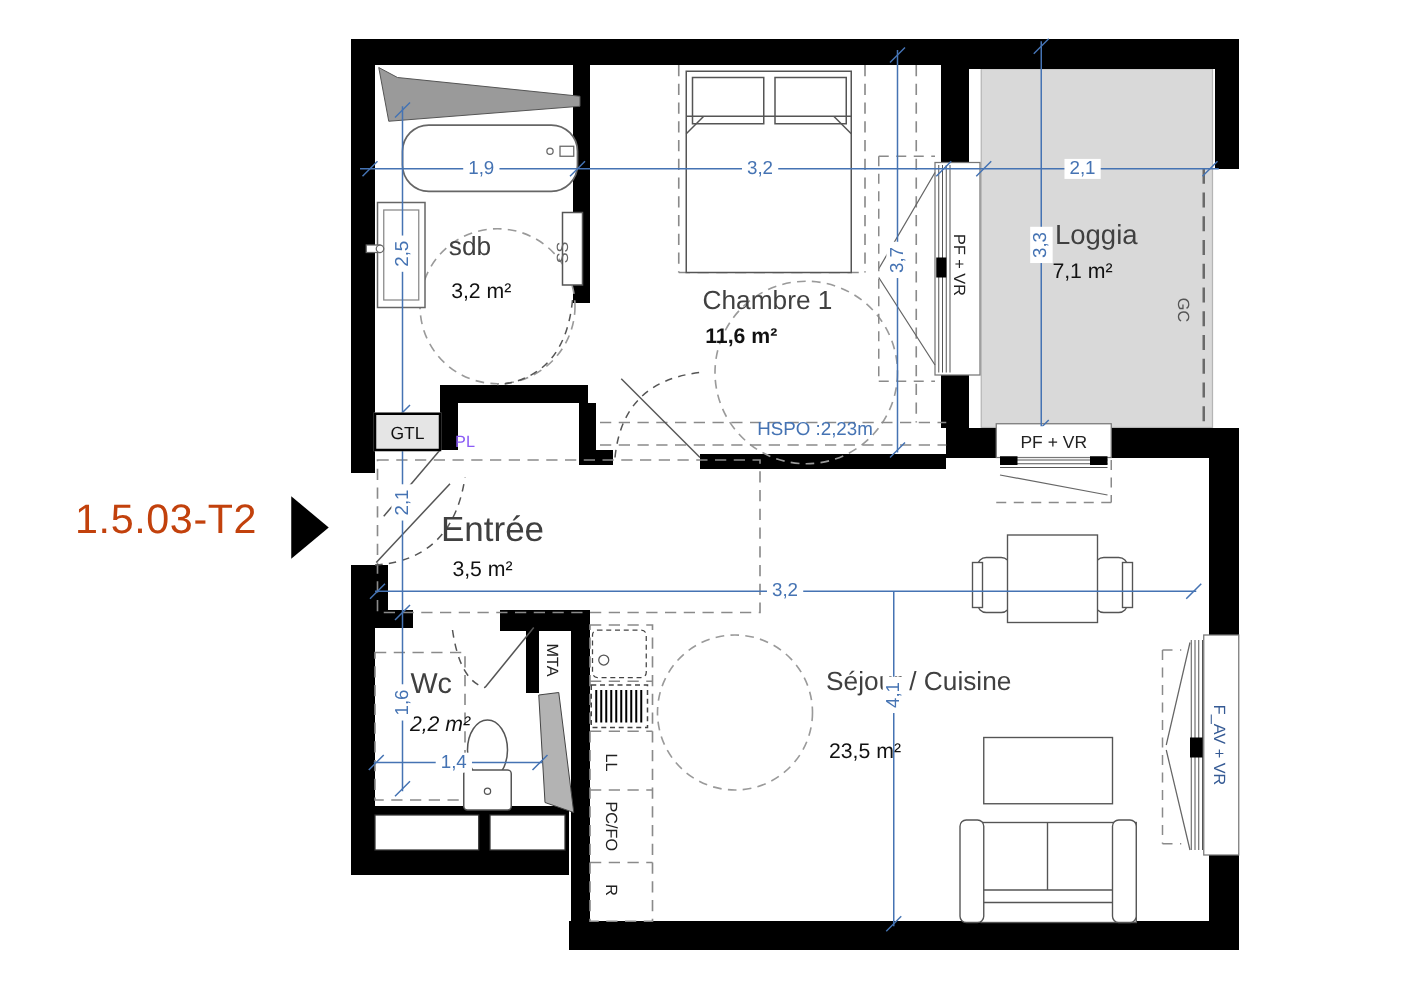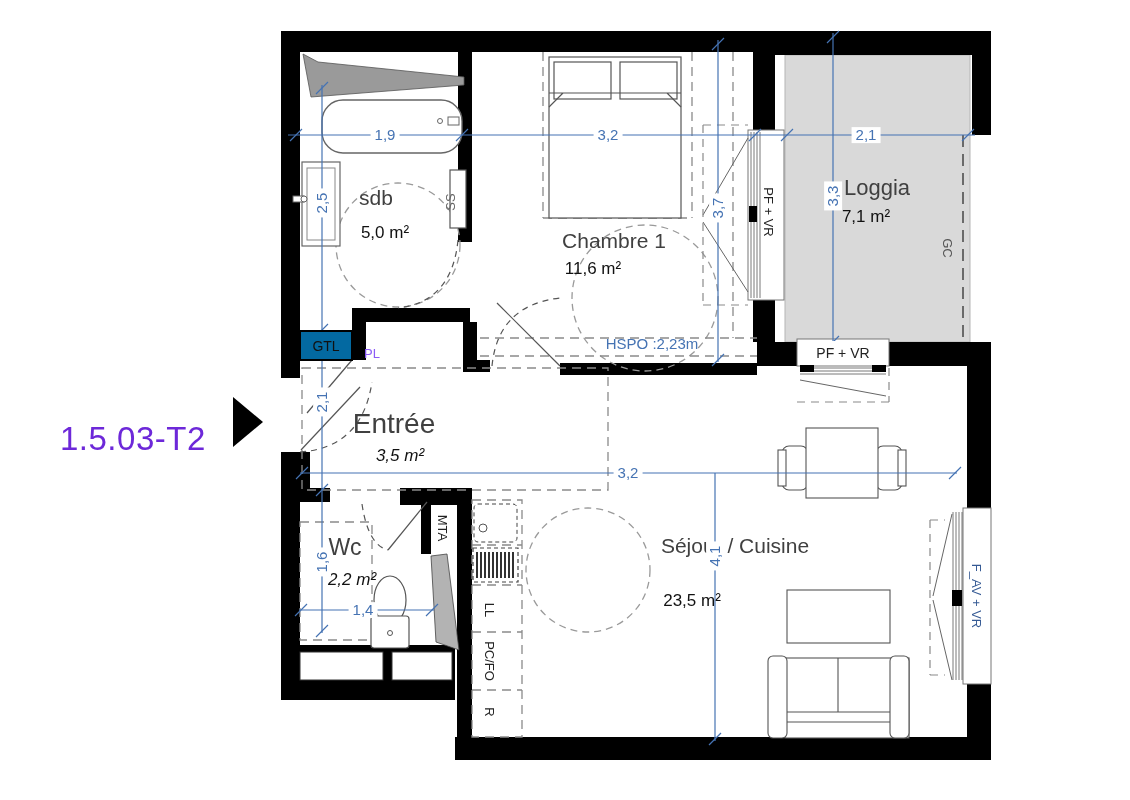--- a/index.html
+++ b/index.html
@@ -8,24 +8,24 @@
   svg{position:absolute;left:0;top:0;}
   .lbl{position:absolute;transform:translate(-50%,-50%);white-space:nowrap;color:#1a1a1a;}
   .room-name{font-size:21px;color:#404040;}
   .room-area{font-size:17px;color:#111;}
   .dim{font-size:15px;color:#4573b3;background:#fff;padding:0 4px;line-height:1.05;}
   .dimv{transform:translate(-50%,-50%) rotate(-90deg);padding:1px 4px;}
   .ann{font-size:13px;color:#222;background:transparent;}
   .annv{transform:translate(-50%,-50%) rotate(90deg);}
   .annccw{transform:translate(-50%,-50%) rotate(-90deg);color:#666;}
   .gtl-box{position:absolute;left:299px;top:330px;width:50px;height:27px;border:2px solid #000;
-           background:#0369a1;display:flex;align-items:center;justify-content:center;font-size:14px;color:#111;}
+           background:#e5e5e5;display:flex;align-items:center;justify-content:center;font-size:14px;color:#111;}
   .win-lbl-h{position:absolute;left:798px;top:341px;width:90px;height:24px;background:#fff;
              display:flex;align-items:center;justify-content:center;font-size:14px;color:#222;}
-  .unit-title{position:absolute;left:60px;top:396px;font-size:33px;color:#6d28d9;letter-spacing:0.5px;margin-top:24px;}
+  .unit-title{position:absolute;left:60px;top:396px;font-size:33px;color:#c2410c;letter-spacing:0.5px;}
   .unit-arrow{position:absolute;left:233px;top:397px;width:0;height:0;
               border-top:25px solid transparent;border-bottom:25px solid transparent;border-left:30px solid #000;}
 </style>
 </head>
 <body>
 
 <div class="canvas">
 
 <svg width="1130" height="800" viewBox="0 0 1130 800">
 
@@ -180,30 +180,30 @@
     <path d="M300,473 H957"></path>
     <path d="M296,479 L308,467 M949,479 L961,467"></path>
     <path d="M715,473 V741"></path>
     <path d="M709,745 L721,733"></path>
     <path d="M299,610 H434"></path>
     <path d="M295,616 L307,604 M426,616 L438,604"></path>
   </g>
 </svg>
 
 <div class="lbl room-name" style="left:376px;top:198px;">sdb</div>
-<div class="lbl room-area" style="left:385px;top:233px;">5,0 m²</div>
+<div class="lbl room-area" style="left:385px;top:233px;">3,2 m²</div>
 
 <div class="lbl room-name" style="left:614px;top:241px;">Chambre 1</div>
-<div class="lbl room-area" style="left:593px;top:269px;">11,6 m²</div>
+<div class="lbl room-area" style="left:593px;top:269px;font-weight:bold;">11,6 m²</div>
 
 <div class="lbl room-name" style="left:877px;top:188px;font-size:22px;">Loggia</div>
 <div class="lbl room-area" style="left:866px;top:217px;">7,1 m²</div>
 
 <div class="lbl room-name" style="left:394px;top:424px;font-size:28px;">Entrée</div>
-<div class="lbl room-area" style="left:400px;top:456px;font-style:italic;">3,5 m²</div>
+<div class="lbl room-area" style="left:386px;top:456px;">3,5 m²</div>
 
 <div class="lbl room-name" style="left:345px;top:547px;font-size:23px;">Wc</div>
 <div class="lbl room-area" style="left:352px;top:580px;font-style:italic;">2,2 m²</div>
 
 <div class="lbl room-name" style="left:735px;top:546px;">Séjour / Cuisine</div>
 <div class="lbl room-area" style="left:692px;top:578px;margin-top:23px;">23,5 m²</div>
 
 <div class="lbl dim" style="left:385px;top:135px;">1,9</div>
 <div class="lbl dim" style="left:608px;top:135px;">3,2</div>
 <div class="lbl dim" style="left:866px;top:135px;">2,1</div>

